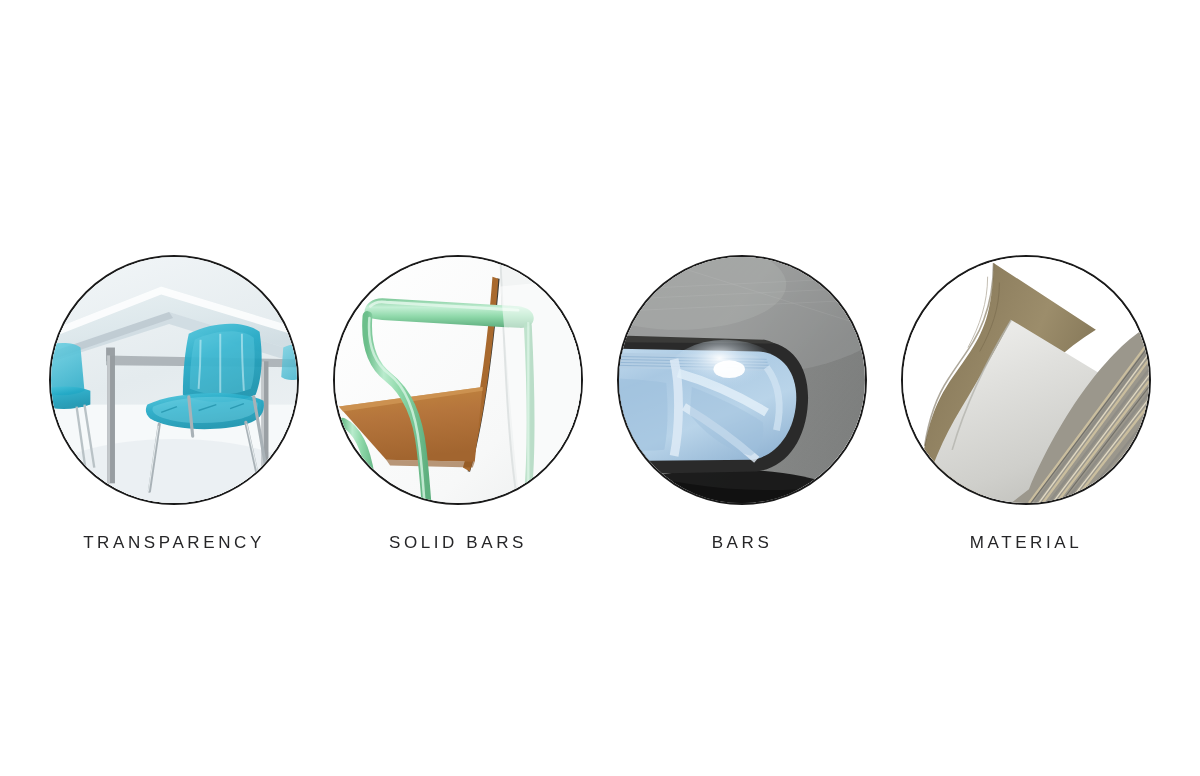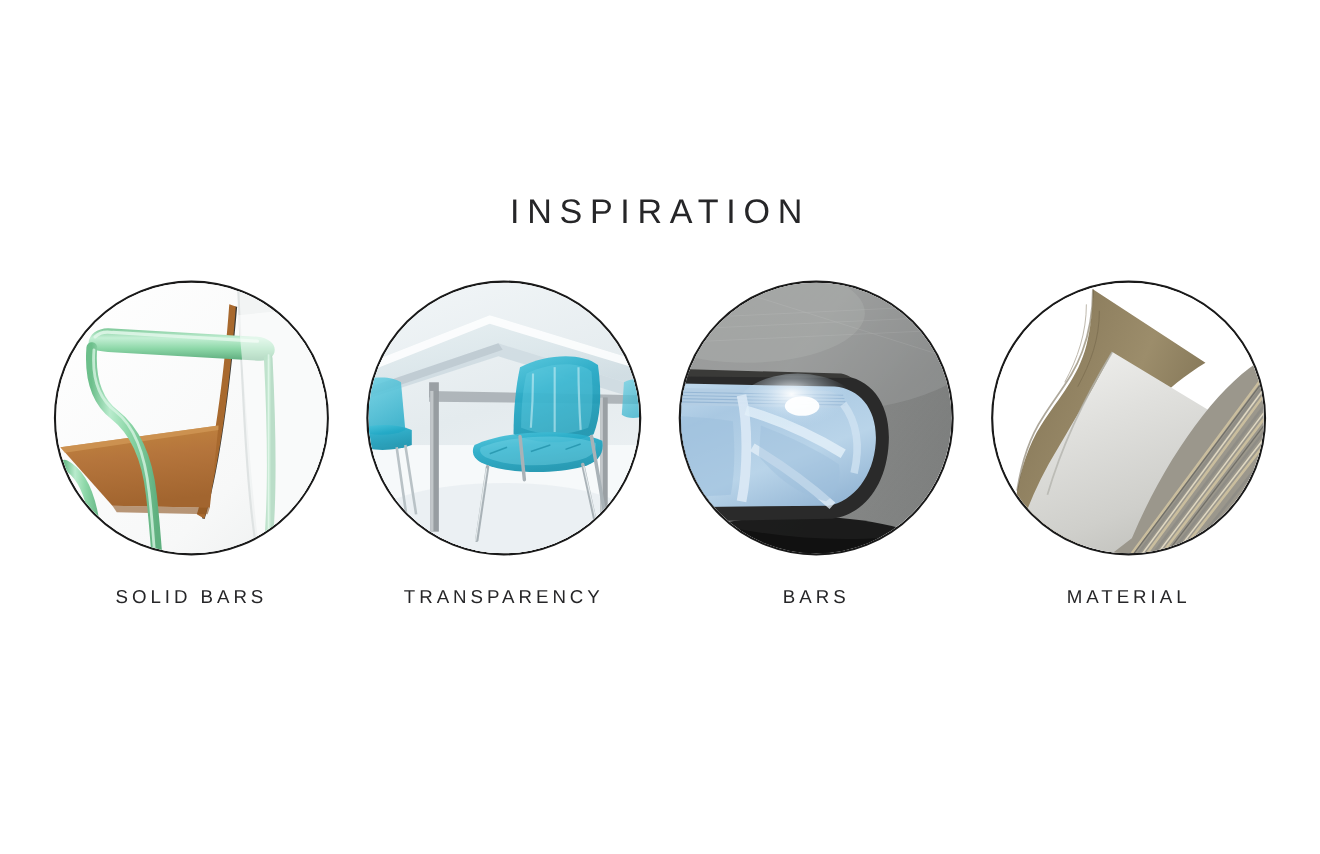--- a/index.html
+++ b/index.html
@@ -66,23 +66,115 @@
     white-space: nowrap;
   }
   .scene { position: absolute; inset: 0; }
   .scene svg { display: block; width: 100%; height: 100%; }
 </style>
 </head>
 <body>
 
 <div class="board">
 
-  <div class="page-title">INSPIRATION</div>
 
   <div class="tiles">
+
+    <div class="tile">
+      <div class="circle">
+        <div class="scene">
+          <svg viewBox="0 0 250 250" preserveAspectRatio="xMidYMid slice">
+            <defs>
+              <linearGradient id="t1bg" x1="0" y1="0" x2="0.3" y2="1">
+                <stop offset="0%" stop-color="#f2f6f8"></stop>
+                <stop offset="55%" stop-color="#e4ebee"></stop>
+                <stop offset="100%" stop-color="#eef2f4"></stop>
+              </linearGradient>
+              <linearGradient id="t1glass" x1="0" y1="0" x2="0.6" y2="1">
+                <stop offset="0%" stop-color="#e9f1f3" stop-opacity="0.95"></stop>
+                <stop offset="60%" stop-color="#dce7eb" stop-opacity="0.9"></stop>
+                <stop offset="100%" stop-color="#cfdce2" stop-opacity="0.9"></stop>
+              </linearGradient>
+              <linearGradient id="t1teal" x1="0" y1="0" x2="0.4" y2="1">
+                <stop offset="0%" stop-color="#51c7dd" stop-opacity="0.92"></stop>
+                <stop offset="45%" stop-color="#22a9c6" stop-opacity="0.92"></stop>
+                <stop offset="100%" stop-color="#1793ae" stop-opacity="0.92"></stop>
+              </linearGradient>
+              <linearGradient id="t1teal2" x1="0" y1="0" x2="0.5" y2="1">
+                <stop offset="0%" stop-color="#6fd3e5" stop-opacity="0.85"></stop>
+                <stop offset="100%" stop-color="#2badc9" stop-opacity="0.85"></stop>
+              </linearGradient>
+            </defs>
+
+            <rect x="0" y="0" width="250" height="250" fill="url(#t1bg)"></rect>
+
+            <rect x="0" y="150" width="250" height="100" fill="#f6f9fa"></rect>
+            <ellipse cx="125" cy="225" rx="130" ry="40" fill="#e8eef1" opacity="0.8"></ellipse>
+
+            <polygon points="-10,78 112,30 250,72 250,96 120,56 -10,100" fill="url(#t1glass)"></polygon>
+            <polygon points="-10,78 112,30 250,72 250,80 112,38 -10,86" fill="#ffffff" opacity="0.85"></polygon>
+            <polygon points="-10,100 120,56 250,96 250,108 120,68 -10,110" fill="#c8d6dd" opacity="0.7"></polygon>
+
+            <polygon points="-10,100 120,56 124,62 -10,108" fill="#b9c6cd" opacity="0.75"></polygon>
+
+            <rect x="56" y="92" width="9" height="14" fill="#9aa0a4"></rect>
+            <polygon points="56,100 250,104 250,112 56,110" fill="#a5acb0" opacity="0.85"></polygon>
+
+            <rect x="57" y="100" width="8" height="130" fill="#979da1"></rect>
+            <rect x="57" y="100" width="3" height="130" fill="#c2c7ca"></rect>
+            <rect x="214" y="106" width="7" height="120" fill="#9aa0a4"></rect>
+            <rect x="214" y="106" width="2.5" height="120" fill="#c4c9cc"></rect>
+
+            <path d="M-12,92 C4,86 22,86 30,92 L34,136 C22,142 2,142 -12,136 Z" fill="url(#t1teal2)"></path>
+            <path d="M-14,136 C4,130 26,130 40,136 L40,150 C24,156 2,156 -14,150 Z" fill="url(#t1teal)"></path>
+            <g stroke="#b9c2c6" stroke-width="2.4" fill="none">
+              <path d="M-6,152 L6,226"></path>
+              <path d="M26,152 L36,222"></path>
+              <path d="M34,150 L44,214"></path>
+            </g>
+
+            <path d="M140,78 C164,66 196,64 212,76 C216,104 214,124 208,140
+                     C186,150 156,150 134,140 C134,118 136,96 140,78 Z" fill="url(#t1teal)"></path>
+            <path d="M146,84 C166,74 194,72 206,82 C208,104 207,122 203,134
+                     C184,142 160,142 141,134 C141,114 143,96 146,84 Z" fill="#6ad0e4" opacity="0.35"></path>
+
+            <g stroke="#d4f2f8" stroke-width="2" opacity="0.55" fill="none">
+              <path d="M152,84 C152,104 151,122 150,134"></path>
+              <path d="M172,78 C172,100 172,120 172,138"></path>
+              <path d="M194,78 C194,100 195,120 196,136"></path>
+            </g>
+
+            <path d="M98,150 C126,136 190,134 216,146 C218,158 212,166 198,170
+                     C168,178 124,176 104,166 C96,162 95,155 98,150 Z" fill="url(#t1teal)"></path>
+            <path d="M104,152 C132,140 188,139 210,148 C211,156 206,161 194,164
+                     C166,171 128,170 110,162 C103,159 102,155 104,152 Z" fill="#7ad6e8" opacity="0.4"></path>
+
+            <g stroke="#0f7f98" stroke-width="1.4" opacity="0.55" fill="none">
+              <path d="M112,158 L128,152"></path>
+              <path d="M150,156 L168,150"></path>
+              <path d="M182,154 L196,149"></path>
+            </g>
+
+            <g stroke="#a9b2b7" stroke-width="3.2" fill="none" stroke-linecap="round">
+              <path d="M110,170 L100,238"></path>
+              <path d="M198,168 L212,232"></path>
+              <path d="M206,142 L218,212"></path>
+              <path d="M140,142 L144,182"></path>
+            </g>
+            <g stroke="#e2e8ea" stroke-width="1.2" fill="none" stroke-linecap="round">
+              <path d="M109,172 L99,238"></path>
+              <path d="M199,170 L213,232"></path>
+            </g>
+
+            <path d="M236,92 C244,88 252,88 258,92 L258,122 C248,126 240,126 234,122 Z" fill="url(#t1teal2)" opacity="0.85"></path>
+          </svg>
+        </div>
+      </div>
+      <div class="tile-label">TRANSPARENCY</div>
+    </div>
 
     <div class="tile">
       <div class="circle">
         <div class="scene">
           <svg viewBox="0 0 250 250" preserveAspectRatio="xMidYMid slice">
             <defs>
               <linearGradient id="t2bg" x1="0" y1="0" x2="1" y2="1">
                 <stop offset="0%" stop-color="#ffffff"></stop>
                 <stop offset="70%" stop-color="#f7f8f8"></stop>
                 <stop offset="100%" stop-color="#eceeee"></stop>
@@ -128,113 +220,20 @@
             <path d="M33,60 C31,86 36,108 54,122 C72,136 84,160 88,196 C91,222 92,240 93,250" stroke="url(#t2tubeV)" stroke-width="10" fill="none" stroke-linecap="round"></path>
             <path d="M35,62 C33,86 38,106 55,119 C72,132 82,158 86,194 C89,220 90,240 91,250" stroke="#d6f4e2" stroke-width="2.6" fill="none" opacity="0.8" stroke-linecap="round"></path>
 
             <path d="M196,70 C198,110 200,160 198,210 C197,232 196,244 195,250" stroke="url(#t2tubeV)" stroke-width="8" fill="none" stroke-linecap="round" opacity="0.95"></path>
 
             <path d="M168,30 C176,110 180,190 188,250 L250,250 L250,22 Z" fill="#ffffff" opacity="0.55"></path>
           </svg>
         </div>
       </div>
       <div class="tile-label">SOLID BARS</div>
-    </div>
-
-    <div class="tile">
-      <div class="circle">
-        <div class="scene">
-          <svg viewBox="0 0 250 250" preserveAspectRatio="xMidYMid slice">
-            <defs>
-              <linearGradient id="t1bg" x1="0" y1="0" x2="0.3" y2="1">
-                <stop offset="0%" stop-color="#f2f6f8"></stop>
-                <stop offset="55%" stop-color="#e4ebee"></stop>
-                <stop offset="100%" stop-color="#eef2f4"></stop>
-              </linearGradient>
-              <linearGradient id="t1glass" x1="0" y1="0" x2="0.6" y2="1">
-                <stop offset="0%" stop-color="#e9f1f3" stop-opacity="0.95"></stop>
-                <stop offset="60%" stop-color="#dce7eb" stop-opacity="0.9"></stop>
-                <stop offset="100%" stop-color="#cfdce2" stop-opacity="0.9"></stop>
-              </linearGradient>
-              <linearGradient id="t1teal" x1="0" y1="0" x2="0.4" y2="1">
-                <stop offset="0%" stop-color="#51c7dd" stop-opacity="0.92"></stop>
-                <stop offset="45%" stop-color="#22a9c6" stop-opacity="0.92"></stop>
-                <stop offset="100%" stop-color="#1793ae" stop-opacity="0.92"></stop>
-              </linearGradient>
-              <linearGradient id="t1teal2" x1="0" y1="0" x2="0.5" y2="1">
-                <stop offset="0%" stop-color="#6fd3e5" stop-opacity="0.85"></stop>
-                <stop offset="100%" stop-color="#2badc9" stop-opacity="0.85"></stop>
-              </linearGradient>
-            </defs>
-
-            <rect x="0" y="0" width="250" height="250" fill="url(#t1bg)"></rect>
-
-            <rect x="0" y="150" width="250" height="100" fill="#f6f9fa"></rect>
-            <ellipse cx="125" cy="225" rx="130" ry="40" fill="#e8eef1" opacity="0.8"></ellipse>
-
-            <polygon points="-10,78 112,30 250,72 250,96 120,56 -10,100" fill="url(#t1glass)"></polygon>
-            <polygon points="-10,78 112,30 250,72 250,80 112,38 -10,86" fill="#ffffff" opacity="0.85"></polygon>
-            <polygon points="-10,100 120,56 250,96 250,108 120,68 -10,110" fill="#c8d6dd" opacity="0.7"></polygon>
-
-            <polygon points="-10,100 120,56 124,62 -10,108" fill="#b9c6cd" opacity="0.75"></polygon>
-
-            <rect x="56" y="92" width="9" height="14" fill="#9aa0a4"></rect>
-            <polygon points="56,100 250,104 250,112 56,110" fill="#a5acb0" opacity="0.85"></polygon>
-
-            <rect x="57" y="100" width="8" height="130" fill="#979da1"></rect>
-            <rect x="57" y="100" width="3" height="130" fill="#c2c7ca"></rect>
-            <rect x="214" y="106" width="7" height="120" fill="#9aa0a4"></rect>
-            <rect x="214" y="106" width="2.5" height="120" fill="#c4c9cc"></rect>
-
-            <path d="M-12,92 C4,86 22,86 30,92 L34,136 C22,142 2,142 -12,136 Z" fill="url(#t1teal2)"></path>
-            <path d="M-14,136 C4,130 26,130 40,136 L40,150 C24,156 2,156 -14,150 Z" fill="url(#t1teal)"></path>
-            <g stroke="#b9c2c6" stroke-width="2.4" fill="none">
-              <path d="M-6,152 L6,226"></path>
-              <path d="M26,152 L36,222"></path>
-              <path d="M34,150 L44,214"></path>
-            </g>
-
-            <path d="M140,78 C164,66 196,64 212,76 C216,104 214,124 208,140
-                     C186,150 156,150 134,140 C134,118 136,96 140,78 Z" fill="url(#t1teal)"></path>
-            <path d="M146,84 C166,74 194,72 206,82 C208,104 207,122 203,134
-                     C184,142 160,142 141,134 C141,114 143,96 146,84 Z" fill="#6ad0e4" opacity="0.35"></path>
-
-            <g stroke="#d4f2f8" stroke-width="2" opacity="0.55" fill="none">
-              <path d="M152,84 C152,104 151,122 150,134"></path>
-              <path d="M172,78 C172,100 172,120 172,138"></path>
-              <path d="M194,78 C194,100 195,120 196,136"></path>
-            </g>
-
-            <path d="M98,150 C126,136 190,134 216,146 C218,158 212,166 198,170
-                     C168,178 124,176 104,166 C96,162 95,155 98,150 Z" fill="url(#t1teal)"></path>
-            <path d="M104,152 C132,140 188,139 210,148 C211,156 206,161 194,164
-                     C166,171 128,170 110,162 C103,159 102,155 104,152 Z" fill="#7ad6e8" opacity="0.4"></path>
-
-            <g stroke="#0f7f98" stroke-width="1.4" opacity="0.55" fill="none">
-              <path d="M112,158 L128,152"></path>
-              <path d="M150,156 L168,150"></path>
-              <path d="M182,154 L196,149"></path>
-            </g>
-
-            <g stroke="#a9b2b7" stroke-width="3.2" fill="none" stroke-linecap="round">
-              <path d="M110,170 L100,238"></path>
-              <path d="M198,168 L212,232"></path>
-              <path d="M206,142 L218,212"></path>
-              <path d="M140,142 L144,182"></path>
-            </g>
-            <g stroke="#e2e8ea" stroke-width="1.2" fill="none" stroke-linecap="round">
-              <path d="M109,172 L99,238"></path>
-              <path d="M199,170 L213,232"></path>
-            </g>
-
-            <path d="M236,92 C244,88 252,88 258,92 L258,122 C248,126 240,126 234,122 Z" fill="url(#t1teal2)" opacity="0.85"></path>
-          </svg>
-        </div>
-      </div>
-      <div class="tile-label">TRANSPARENCY</div>
     </div>
 
     <div class="tile">
       <div class="circle">
         <div class="scene">
           <svg viewBox="0 0 250 250" preserveAspectRatio="xMidYMid slice">
             <defs>
               <linearGradient id="t3shell" x1="0.1" y1="0" x2="0.9" y2="1">
                 <stop offset="0%" stop-color="#8b8d8c"></stop>
                 <stop offset="35%" stop-color="#737574"></stop>

